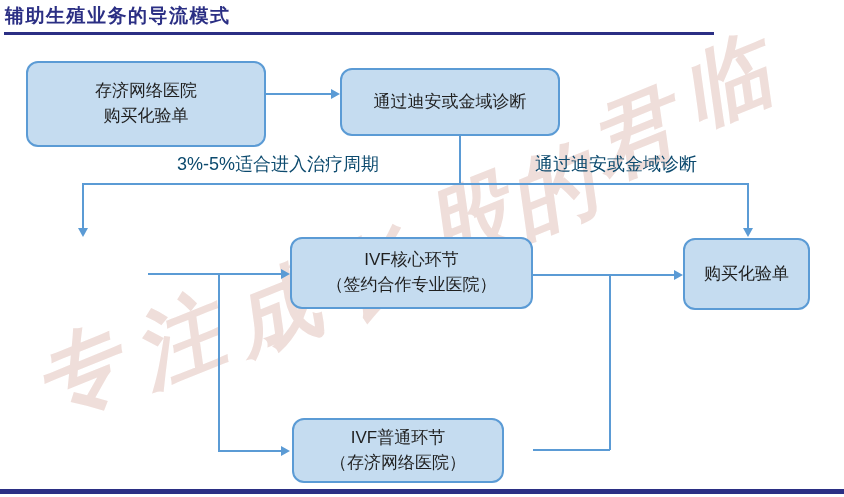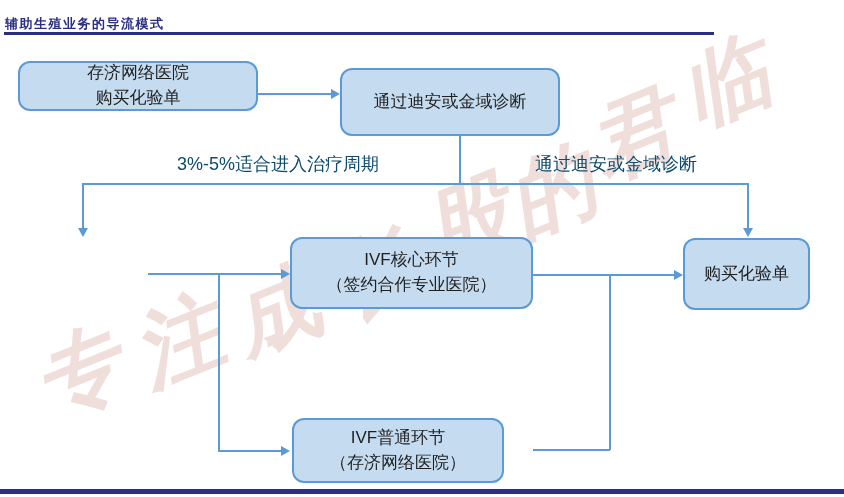--- a/index.html
+++ b/index.html
@@ -2,21 +2,21 @@
 <html><head>
 <meta charset="utf-8">
 <style>
   html,body{margin:0;padding:0;background:#ffffff;}
   #stage{
     position:relative;width:844px;height:497px;background:#ffffff;
     overflow:hidden;font-family:"Liberation Sans",sans-serif;
   }
   
   .title{
-    position:absolute;left:5px;top:15px;font-size:13px;font-weight:bold;
+    position:absolute;left:5px;top:3px;font-size:19px;font-weight:bold;
     color:#2B2F84;letter-spacing:1.5px;font-family:"DejaVu Serif",serif;
   }
   .title-rule{position:absolute;left:4px;top:32px;width:710px;height:3px;background:#2B2F84;}
   
   .wm{
     position:absolute;font-size:86px;font-weight:bold;font-style:italic;
     color:rgba(214,172,162,0.40);font-family:"DejaVu Serif",serif;
     transform:rotate(-22deg);z-index:0;line-height:1;user-select:none;
   }
   
@@ -52,21 +52,21 @@
   <span class="wm" style="left:232px;top:268px">成</span>
   <span class="wm" style="left:332px;top:232px">长</span>
   <span class="wm" style="left:424px;top:178px">股</span>
   <span class="wm" style="left:508px;top:148px">的</span>
   <span class="wm" style="left:590px;top:92px">君</span>
   <span class="wm" style="left:682px;top:38px">临</span>
 
   <div class="title">辅助生殖业务的导流模式</div>
   <div class="title-rule"></div>
 
-  <div class="node" style="left:18px;top:61px;width:240px;height:50px">
+  <div class="node" style="left:26px;top:61px;width:240px;height:86px">
     <span>存济网络医院</span>
     <span>购买化验单</span>
   </div>
   <div class="node" style="left:340px;top:68px;width:220px;height:68px">
     <span>通过迪安或金域诊断</span>
   </div>
 
   <div class="node" style="left:290px;top:237px;width:243px;height:72px">
     <span>IVF核心环节</span>
     <span>（签约合作专业医院）</span>

